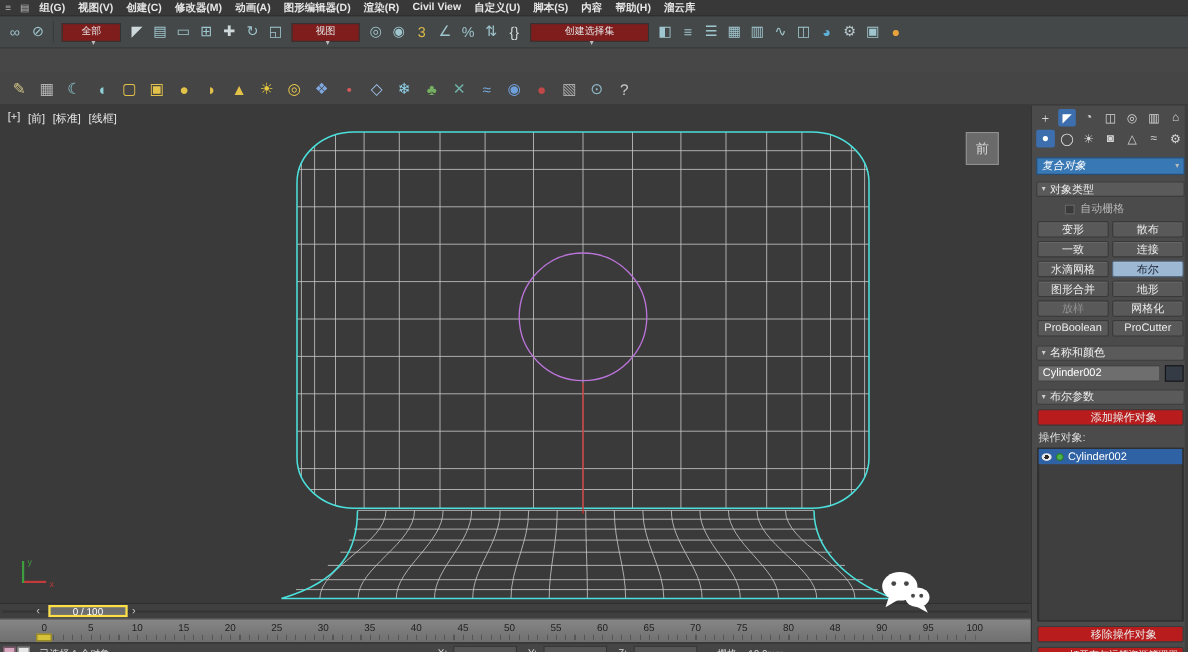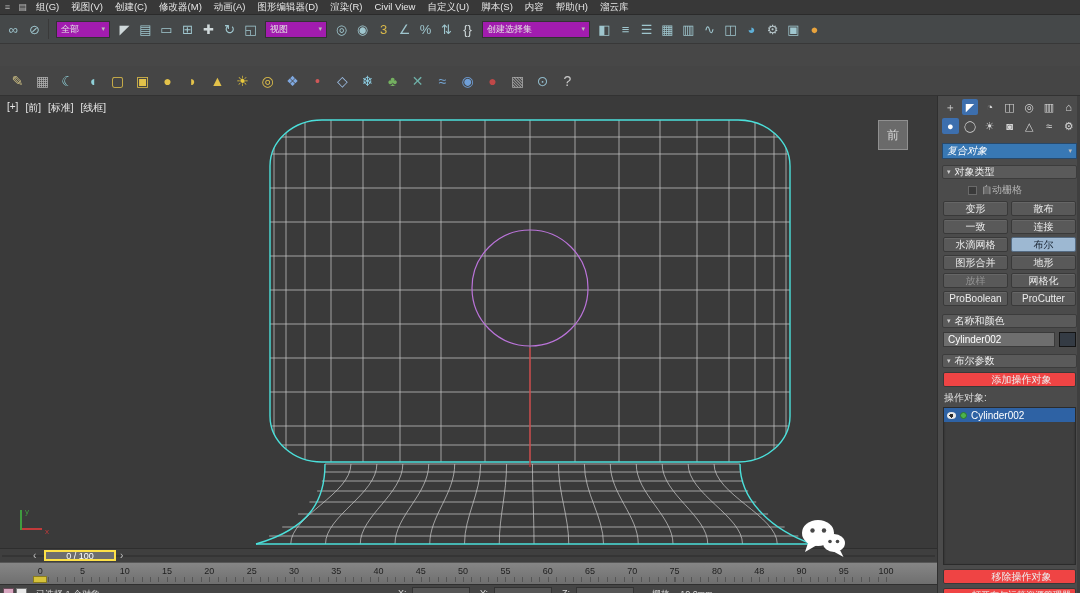--- a/index.html
+++ b/index.html
@@ -4,31 +4,31 @@
 <style>
   html,body{margin:0;padding:0;background:#222;}
   *{box-sizing:border-box;}
   .root{position:relative;width:1080px;height:593px;background:#474747;overflow:hidden;
         font-family:"Liberation Sans","DejaVu Sans",sans-serif;user-select:none;}
 
   
   .menubar{position:absolute;top:0;left:0;width:1080px;height:15px;background:#383838;
            border-bottom:1px solid #2b2b2b;display:flex;align-items:center;color:#e6e6e6;font-size:9.5px;}
   .mb-icon{width:15px;text-align:center;color:#b8b8b8;font-size:9px;}
-  .menu-items{display:flex;}
+  .menu-items{display:flex;font-weight:bold;}
   .menu-item{padding:0 6px;white-space:nowrap;cursor:default;}
 
   
   .toolbar1{position:absolute;top:15px;left:0;width:1080px;height:29px;background:#454849;
             border-bottom:1px solid #383838;display:flex;align-items:center;padding-left:3px;}
   .tb-group{display:flex;align-items:center;}
   .tb-icon{width:21px;height:22px;display:flex;align-items:center;justify-content:center;font-size:13px;cursor:default;}
   .tb-sep{width:1px;height:20px;background:#393939;margin:0 3px;}
-  .tb-dd{height:17px;background:#a21caf;border:1px solid #323232;color:#e2e2e2;font-size:9px;
-         display:flex;align-items:center;justify-content:space-between;padding:0 4px;margin:0 4px;}
+  .tb-dd{height:17px;background:#7f1d1d;border:1px solid #323232;color:#e2e2e2;font-size:9px;
+         display:flex;align-items:center;justify-content:space-between;padding:0 4px;margin:0 4px;flex-direction:column;}
   .dd-filter{width:54px;}
   .dd-coord{width:62px;}
   .dd-selset{width:108px;}
   .dd-arrow{font-size:7px;color:#bdbdbd;margin-left:4px;}
 
   
   .ribbonbar{position:absolute;top:44px;left:0;width:1080px;height:22px;background:#4d4d4d;
              border-bottom:1px solid #3a3a3a;color:#e0e0e0;font-size:11px;display:flex;align-items:center;padding-left:5px;}
 
   
@@ -77,21 +77,21 @@
   .obj-btn{height:15px;background:#595959;border:1px solid #393939;border-radius:2px;color:#ececec;
            font-size:10px;font-family:inherit;display:flex;align-items:center;justify-content:center;
            box-shadow:inset 0 1px 0 rgba(255,255,255,.08);padding:3px;cursor:default;}
   .obj-btn.active{background:#9db8d2;color:#16202e;border-color:#556b82;}
   .obj-btn.disabled{color:#929292;}
   .name-row{display:flex;gap:4px;align-items:center;padding:4px 1px 1px 1px;}
   .name-input{flex:1;height:15px;background:#6e6e6e;border:1px solid #3a3a3a;color:#fff;
               font-size:10px;display:flex;align-items:center;padding-left:4px;}
   .color-swatch{width:17px;height:15px;background:#343b44;border:1px solid #141414;}
   .wide-btn{display:flex;align-items:center;justify-content:center;height:15px;margin:4px 1px 0 1px;
-            background:#ef4444;border:1px solid #393939;border-radius:2px;color:#ececec;font-size:10px;cursor:default;padding-left:24px;}
+            background:#b91c1c;border:1px solid #393939;border-radius:2px;color:#ececec;font-size:10px;cursor:default;padding-left:24px;}
   .operands-label{padding:4px 0 2px 2px;color:#dedede;}
   .operand-list{margin:0 1px;height:158px;background:#3f3f3f;border:1px solid #2b2b2b;
                 box-shadow:inset 0 1px 2px rgba(0,0,0,.4);overflow:hidden;}
   .operand-row{height:14px;background:#2e62a4;display:flex;align-items:center;gap:4px;padding:0 3px;color:#fff;}
   .eye-icon{width:9px;height:7px;border-radius:50%;background:radial-gradient(circle at 50% 50%,#2a2a2a 0 2px,#e8e8e8 2px);}
   .op-dot{width:7px;height:7px;border-radius:50%;background:#4db34d;border:1px solid #2a7a2a;}
   .explorer-btn{font-size:9px;}
 
   
   .timeslider{position:absolute;top:548px;left:0;width:937px;height:14px;background:#3f3f3f;border-top:1px solid #2e2e2e;}

